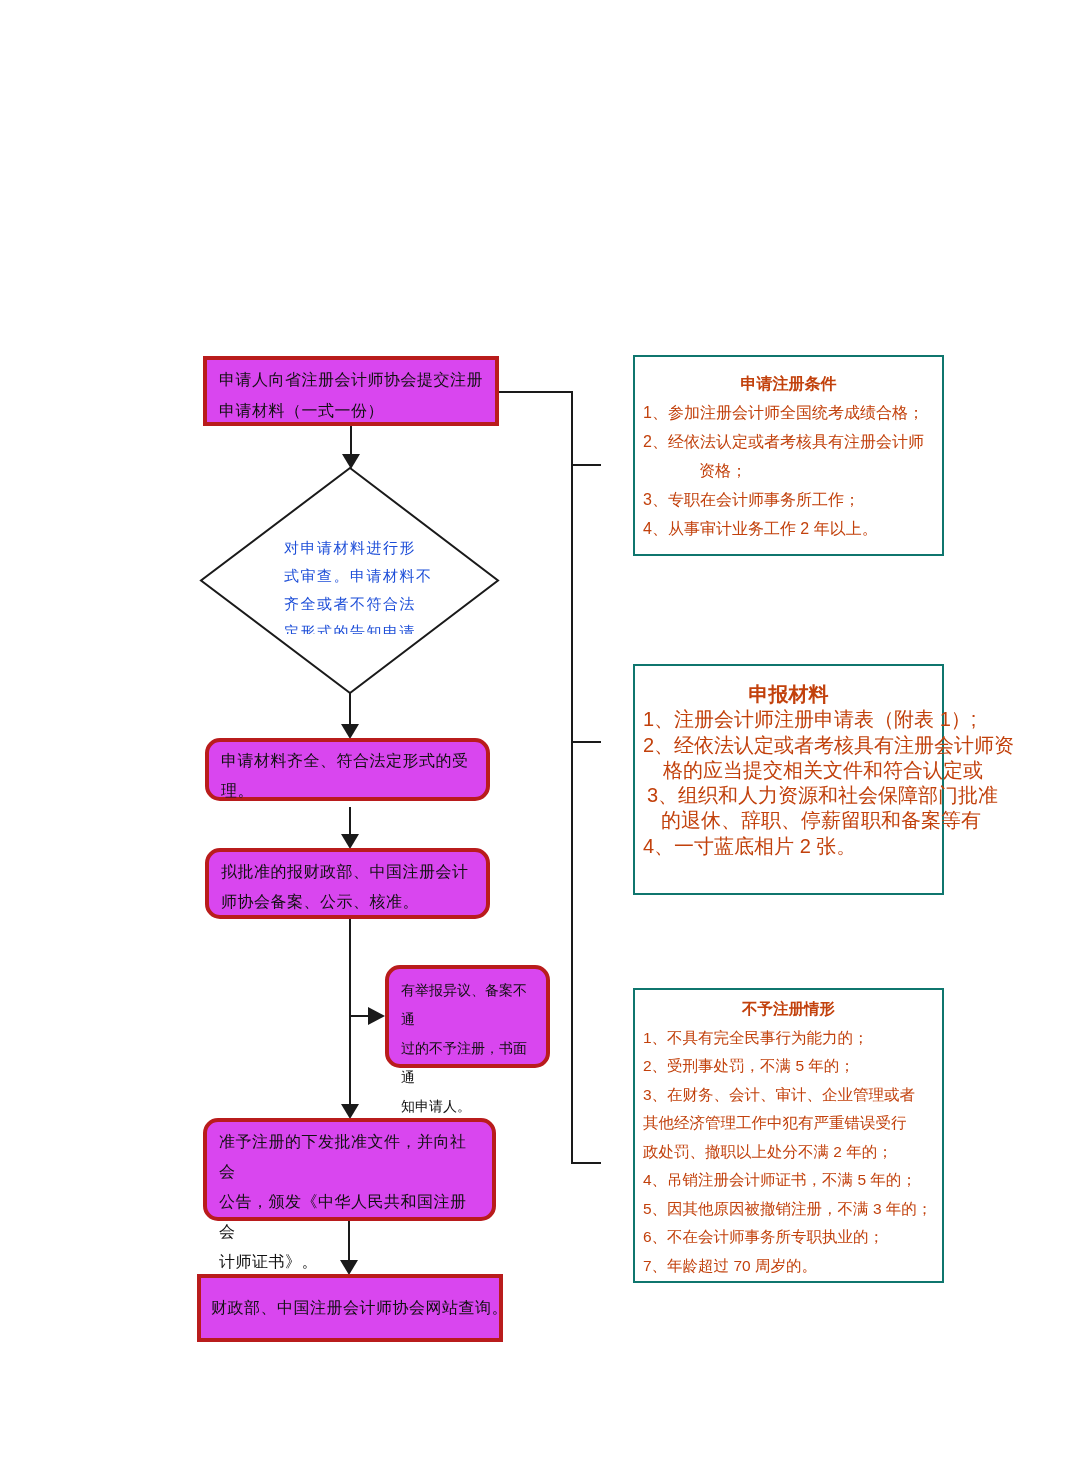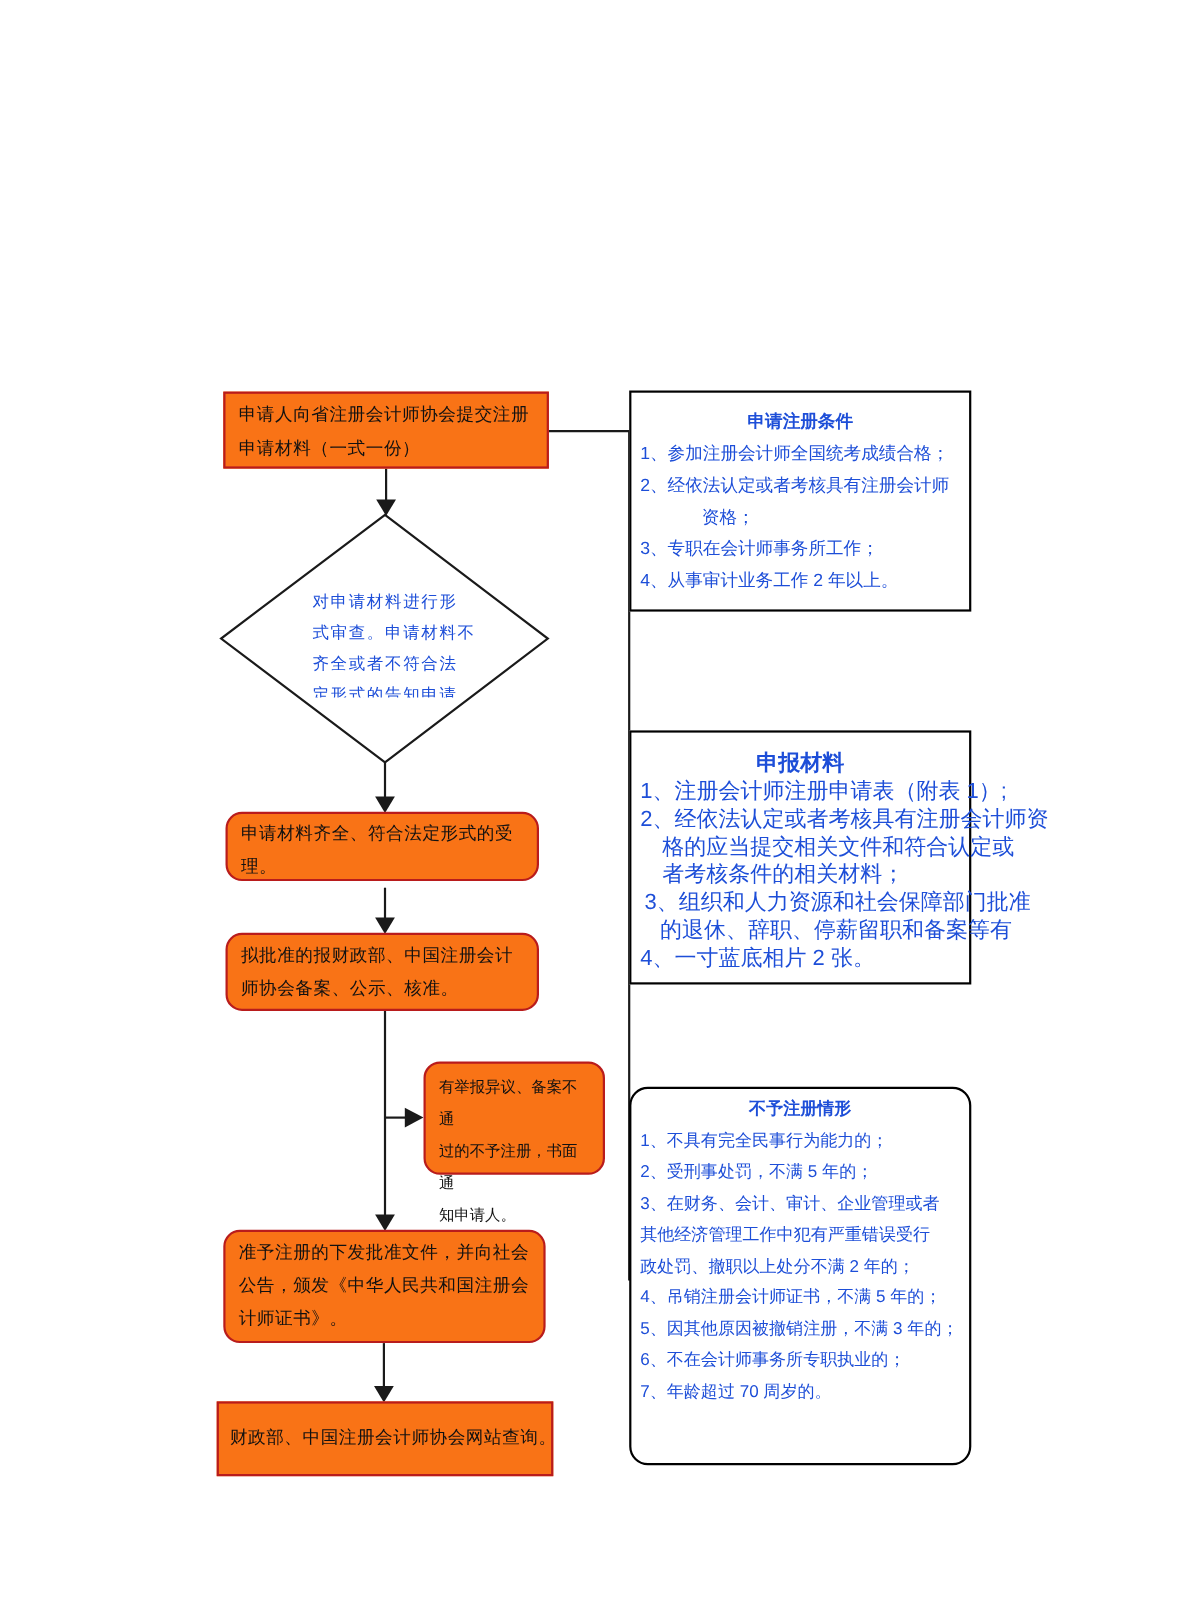--- a/index.html
+++ b/index.html
@@ -6,46 +6,46 @@
   #page{
     position:relative;width:1080px;height:1472px;background:#fff;
     font-family:"Liberation Sans",sans-serif;color:#1a1a1a;overflow:hidden;
   }
   #connector-layer{position:absolute;left:0;top:0;width:1080px;height:1472px;}
   .page-title{
     position:absolute;left:0;top:248px;width:1080px;text-align:center;
     font-size:30px;font-weight:bold;letter-spacing:1px;color:#111;
   }
   .fbox{
-    position:absolute;box-sizing:border-box;background:#f97316;
-    border:2px solid #b91c1c;font-size:16px;letter-spacing:0.5px;
+    position:absolute;box-sizing:border-box;background:#d946ef;
+    border:4px solid #b91c1c;font-size:16px;letter-spacing:0.5px;
     white-space:pre-line;line-height:30px;color:#111;
   }
   .rounded{border-radius:15px;}
   .fbox.submit   {left:203px;top:356px;width:296px;height:70px;padding:4px 12px;line-height:31px;}
   .fbox.accept   {left:205px;top:738px;width:285px;height:63px;padding:4px 12px;}
   .fbox.record   {left:205px;top:848px;width:285px;height:71px;padding:5px 12px;}
   .fbox.rejectnote{left:385px;top:965px;width:165px;height:103px;padding:7px 12px;
                    font-size:14px;line-height:29px;letter-spacing:0;}
   .fbox.certificate{left:203px;top:1118px;width:293px;height:103px;padding:5px 12px;}
   .fbox.query    {left:197px;top:1274px;width:306px;height:68px;padding:0 10px;
                   display:flex;align-items:center;white-space:nowrap;}
   .diamond-text{
     position:absolute;left:284px;top:534px;width:156px;height:100px;overflow:hidden;
     font-size:15px;line-height:28px;letter-spacing:1.5px;white-space:pre-line;color:#1d4ed8;
   }
   .panel{
-    position:absolute;box-sizing:border-box;left:572px;width:311px;background:#fff;
-    border:2px solid #000000;padding:0 8px;color:#1d4ed8;
+    position:absolute;box-sizing:border-box;left:633px;width:311px;background:#fff;
+    border:2px solid #0f766e;padding:0 8px;color:#c2410c;
   }
   .panel .panel-title{font-weight:bold;text-align:center;}
   .panel .pline{white-space:nowrap;}
   .panel.p1{top:355px;height:201px;padding-top:12px;font-size:16px;line-height:29px;}
   .panel.p2{top:664px;height:231px;padding-top:16px;font-size:20px;line-height:25.3px;}
-  .panel.p3{top:988px;height:344px;padding-top:5px;font-size:15.5px;line-height:28.5px;border-radius:17px;}
+  .panel.p3{top:988px;height:295px;padding-top:5px;font-size:15.5px;line-height:28.5px;}
 </style>
 </head>
 <body>
 
 <div id="page">
 
 
   <svg id="connector-layer" viewBox="0 0 1080 1472" xmlns="http://www.w3.org/2000/svg">
     <g stroke="#1a1a1a" stroke-width="2" fill="none">
 
@@ -105,21 +105,20 @@
       <div class="pline">3、专职在会计师事务所工作；</div>
       <div class="pline">4、从事审计业务工作 2 年以上。</div>
     </div>
 
   <div class="panel p2">
     <div class="panel-title">申报材料</div>
 
   <div class="pline">1、注册会计师注册申请表（附表 1）;</div>
       <div class="pline">2、经依法认定或者考核具有注册会计师资</div>
       <div class="pline" style="padding-left: 20px;">格的应当提交相关文件和符合认定或</div>
-      <div class="pline" style="padding-left: 20px;">者考核条件的相关材料；</div>
       <div class="pline" style="padding-left: 4px;">3、组织和人力资源和社会保障部门批准</div>
       <div class="pline" style="padding-left: 18px;">的退休、辞职、停薪留职和备案等有</div>
       <div class="pline">4、一寸蓝底相片 2 张。</div>
     </div>
 
   <div class="panel p3">
     <div class="panel-title">不予注册情形</div>
 
   <div class="pline">1、不具有完全民事行为能力的；</div>
       <div class="pline">2、受刑事处罚，不满 5 年的；</div>

